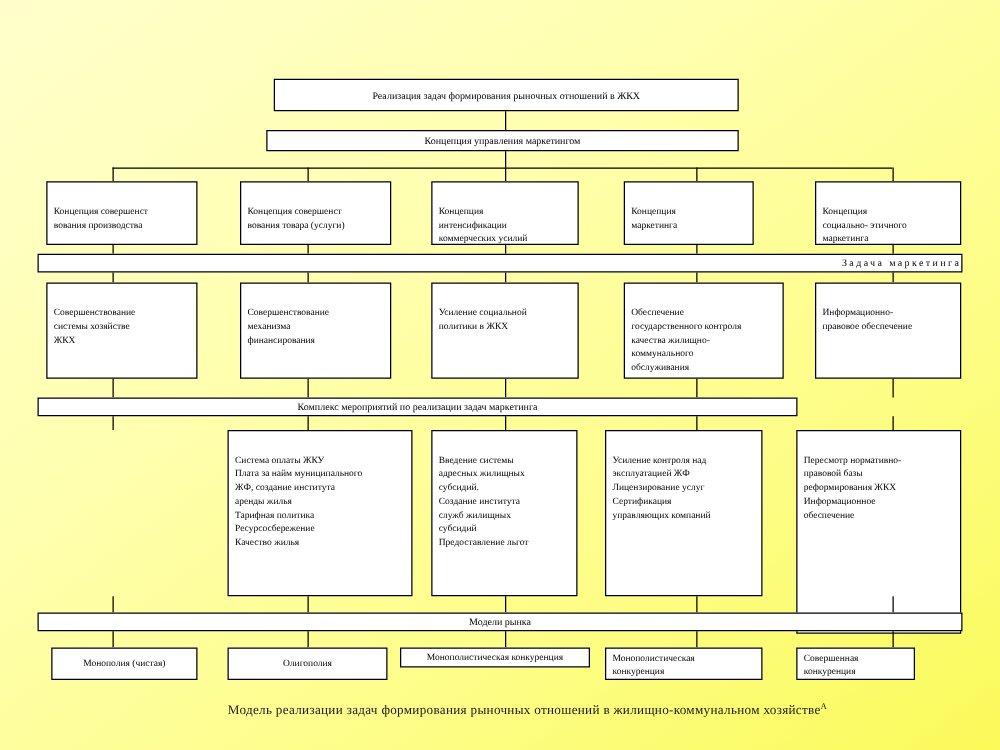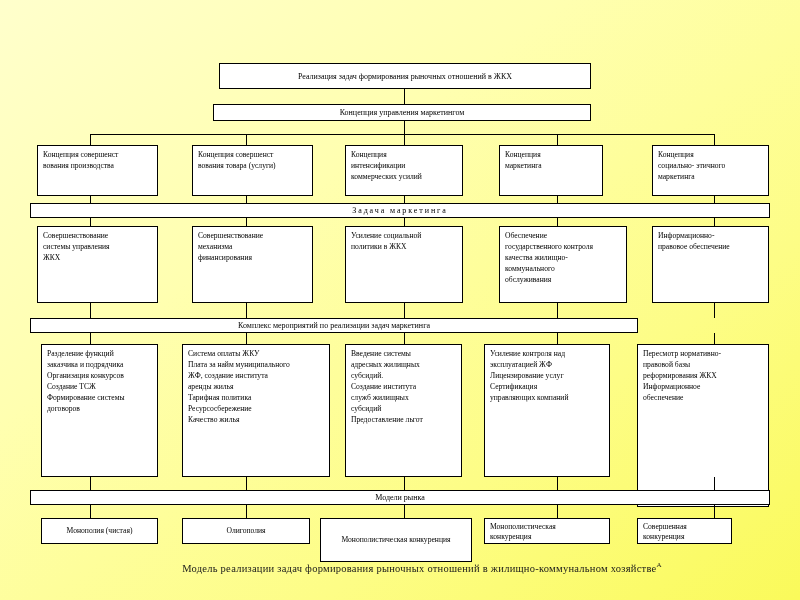--- a/index.html
+++ b/index.html
@@ -28,20 +28,21 @@
     font-size: 8px;
     color: #000000;
     display: flex;
     align-items: center;
     justify-content: center;
     text-align: center;
     overflow: hidden;
   }
   .banner.spaced {
     letter-spacing: 1.9px;
+    justify-content: flex-end;
   }
   .center-box {
     position: absolute;
     background: #ffffff;
     border: 1px solid #000000;
     box-sizing: border-box;
     font-size: 7.6px;
     line-height: 10.5px;
     color: #000000;
     display: flex;
@@ -53,21 +54,21 @@
   }
   .leftline-box {
     position: absolute;
     background: #ffffff;
     border: 1px solid #000000;
     box-sizing: border-box;
     font-size: 7.6px;
     line-height: 11px;
     color: #000000;
     overflow: hidden;
-    padding: 3px 5px;
+    padding: 17px 5px;
   }
   .leftline-box .ln { display:block; white-space: nowrap; }
   
   .vline {
     position: absolute;
     width: 1px;
     background: #000000;
   }
   .hline {
     position: absolute;
@@ -146,21 +147,21 @@
   </div>
 
   <div class="vline" style="left:90px;  top:181px; height:8px;"></div>
   <div class="vline" style="left:246px; top:181px; height:8px;"></div>
   <div class="vline" style="left:404px; top:181px; height:8px;"></div>
   <div class="vline" style="left:557px; top:181px; height:8px;"></div>
   <div class="vline" style="left:714px; top:181px; height:8px;"></div>
 
   <div class="leftline-box" style="left:37px;  top:189px; width:121px; height:77px;">
     <span class="ln">Совершенствование</span>
-    <span class="ln">системы управления</span>
+    <span class="ln">системы хозяйстве</span>
     <span class="ln">ЖКХ</span>
   </div>
   <div class="leftline-box" style="left:192px; top:189px; width:121px; height:77px;">
     <span class="ln">Совершенствование</span>
     <span class="ln">механизма</span>
     <span class="ln">финансирования</span>
   </div>
   <div class="leftline-box" style="left:345px; top:189px; width:118px; height:77px;">
     <span class="ln">Усиление социальной</span>
     <span class="ln">политики в ЖКХ</span>
@@ -186,28 +187,20 @@
   <div class="banner" id="complex-bar" style="left:30px; top:281px; width:608px; height:15px;">
     <span>Комплекс мероприятий по реализации задач маркетинга</span>
   </div>
 
   <div class="vline" style="left:90px;  top:296px; height:11px;"></div>
   <div class="vline" style="left:246px; top:296px; height:11px;"></div>
   <div class="vline" style="left:404px; top:296px; height:11px;"></div>
   <div class="vline" style="left:557px; top:296px; height:11px;"></div>
   <div class="vline" style="left:714px; top:296px; height:11px;"></div>
 
-  <div class="leftline-box" style="left:41px;  top:307px; width:117px; height:133px;">
-    <span class="ln">Разделение функций</span>
-    <span class="ln">заказчика и подрядчика</span>
-    <span class="ln">Организация конкурсов</span>
-    <span class="ln">Создание  ТСЖ</span>
-    <span class="ln">Формирование системы</span>
-    <span class="ln">договоров</span>
-  </div>
   <div class="leftline-box" style="left:182px; top:307px; width:148px; height:133px;">
     <span class="ln">Система оплаты ЖКУ</span>
     <span class="ln">Плата за найм муниципального</span>
     <span class="ln">ЖФ, создание института</span>
     <span class="ln">аренды жилья</span>
     <span class="ln"> Тарифная политика</span>
     <span class="ln">Ресурсосбережение</span>
     <span class="ln">Качество  жилья</span>
   </div>
   <div class="leftline-box" style="left:345px; top:307px; width:117px; height:133px;">
@@ -249,21 +242,21 @@
   <div class="vline" style="left:404px; top:468px; height:13px;"></div>
   <div class="vline" style="left:557px; top:468px; height:13px;"></div>
   <div class="vline" style="left:714px; top:468px; height:13px;"></div>
 
   <div class="center-box" style="left:41px;  top:481px; width:117px; height:26px;">
     <span>Монополия (чистая)</span>
   </div>
   <div class="center-box" style="left:182px; top:481px; width:128px; height:26px;">
     <span>Олигополия</span>
   </div>
-  <div class="center-box" style="left:320px; top:481px; width:152px; height:44px;">
+  <div class="center-box" style="left:320px; top:481px; width:152px; height:16px;">
     <span>Монополистическая конкуренция</span>
   </div>
   <div class="leftline-box" style="left:484px; top:481px; width:126px; height:26px; line-height:10px; padding:3px 5px;">
     <span class="ln">Монополистическая</span>
     <span class="ln">конкуренция</span>
   </div>
   <div class="leftline-box" style="left:637px; top:481px; width:95px; height:26px; line-height:10px; padding:3px 5px;">
     <span class="ln">Совершенная</span>
     <span class="ln">конкуренция</span>
   </div>

